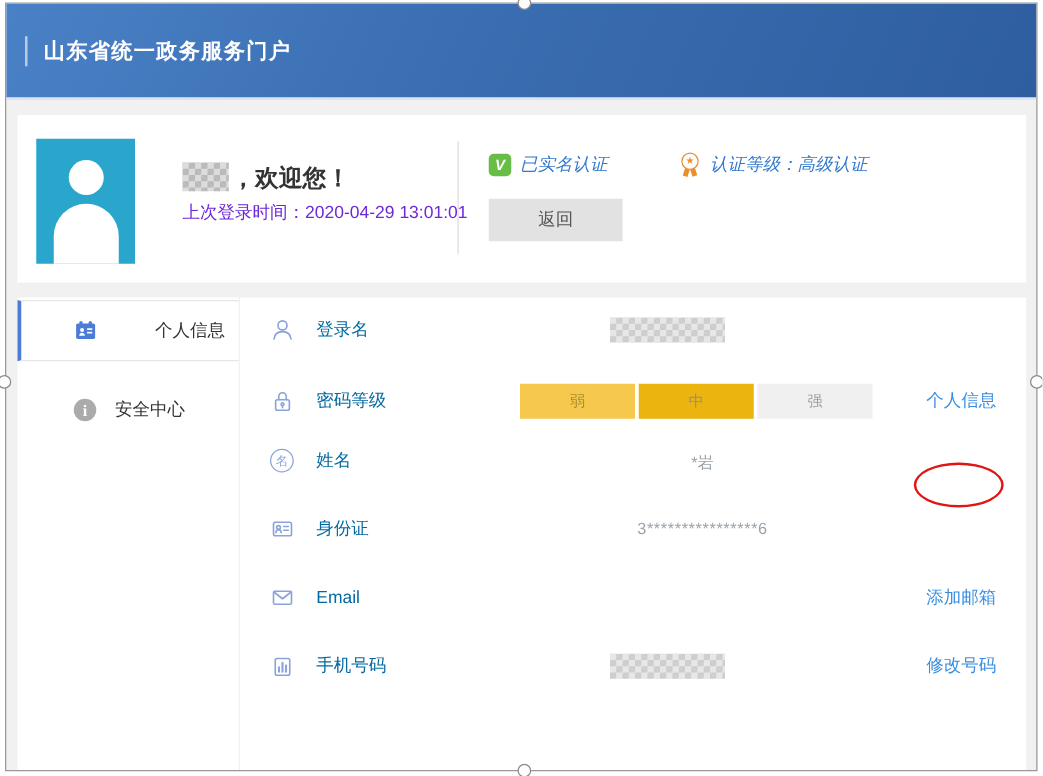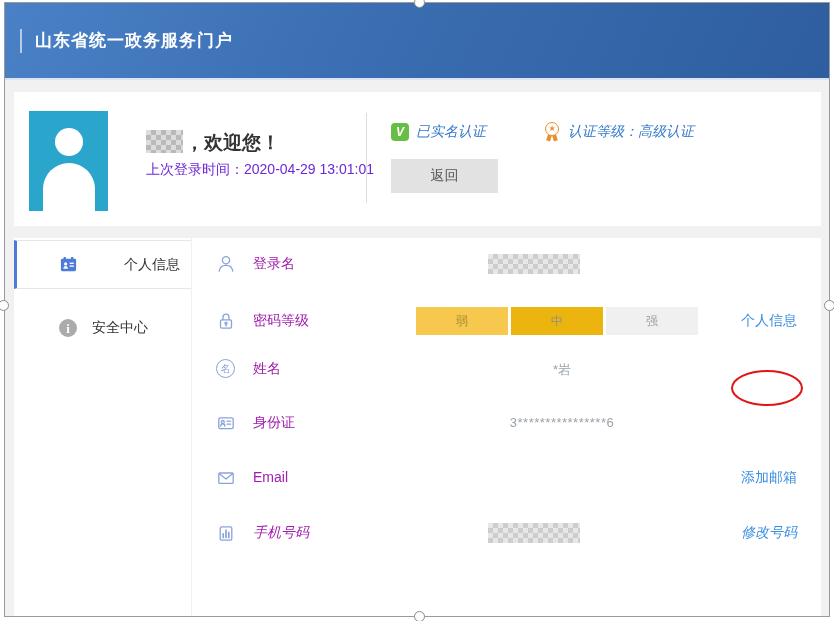--- a/index.html
+++ b/index.html
@@ -48,21 +48,21 @@
   .side-item.active{height:49px;border-top:1px solid #e6e6e6;border-bottom:1px solid #e6e6e6;border-left:3px solid #4d7bd8;box-sizing:border-box;gap:32px;}
   .side-ic{margin-left:44px;width:20px;height:20px;display:flex;align-items:center;justify-content:center;flex:none;}
   .side-item.active .side-ic{margin-left:41px;}
   .side-label{margin-left:14px;font-size:14px;color:#333;}
   .gcircle{width:18px;height:18px;border-radius:50%;background:#ababab;color:#fff;display:flex;align-items:center;justify-content:center;}
   .gi{font-family:"Liberation Serif",serif;font-weight:bold;font-size:13px;line-height:1;}
   .gems{font-size:6.5px;font-weight:bold;font-style:italic;letter-spacing:0;}
   .main{position:absolute;left:187px;top:235px;width:629px;height:378px;background:#fff;}
   .row{position:absolute;left:0;width:100%;height:34px;}
   .ficon{position:absolute;left:24px;top:7px;width:20px;height:20px;}
-  .flabel{position:absolute;left:61px;top:8px;font-size:14px;color:#a21caf;}
+  .flabel{position:absolute;left:61px;top:8px;font-size:14px;color:#0369a1;}
   .fvalue{position:absolute;left:280px;top:9px;width:180px;text-align:center;font-size:13px;color:#9aa3ab;}
   .idval{letter-spacing:0.5px;}
   .blur-box{position:absolute;left:296px;top:7px;width:92px;height:20px;
     background-image:linear-gradient(45deg,#cdcdcd 25%,transparent 25%,transparent 75%,#cdcdcd 75%),
                      linear-gradient(45deg,#cdcdcd 25%,#e7e7e7 25%,#e7e7e7 75%,#cdcdcd 75%);
     background-size:10px 10px;background-position:0 0,5px 5px;}
   .flink{position:absolute;right:24px;top:8px;font-size:14px;color:#3a8ee0;text-decoration:none;cursor:pointer;}
   .bars{position:absolute;left:224px;top:3px;display:flex;}
   .bar{width:92px;height:28px;margin-right:3px;display:flex;align-items:center;justify-content:center;font-size:12px;}
   .bar-weak{background:#f6c84e;color:#a98e35;}
@@ -191,21 +191,21 @@
         <span class="ficon">
           <svg class="stk" width="20" height="20" viewBox="0 0 20 20">
             <rect x="2.8" y="5" width="14.4" height="10.4" rx="1"></rect>
             <path d="M3.4 5.8 10 11l6.6-5.2"></path>
           </svg>
         </span>
         <span class="flabel">Email</span>
         <a class="flink">添加邮箱</a>
       </div>
 
-      <div class="row" style="top:278px;font-style:italic;">
+      <div class="row" style="top:278px;">
         <span class="ficon">
           <svg class="stk" width="20" height="20" viewBox="0 0 20 20">
             <rect x="4.2" y="3.8" width="11.6" height="13.4" rx="1.4"></rect>
             <path d="M7.2 14.4v-3.6M10 14.4V7.2M12.8 14.4v-5" stroke-width="1.7"></path>
           </svg>
         </span>
         <span class="flabel">手机号码</span>
         <span class="blur-box"></span>
         <a class="flink">修改号码</a>
       </div>

